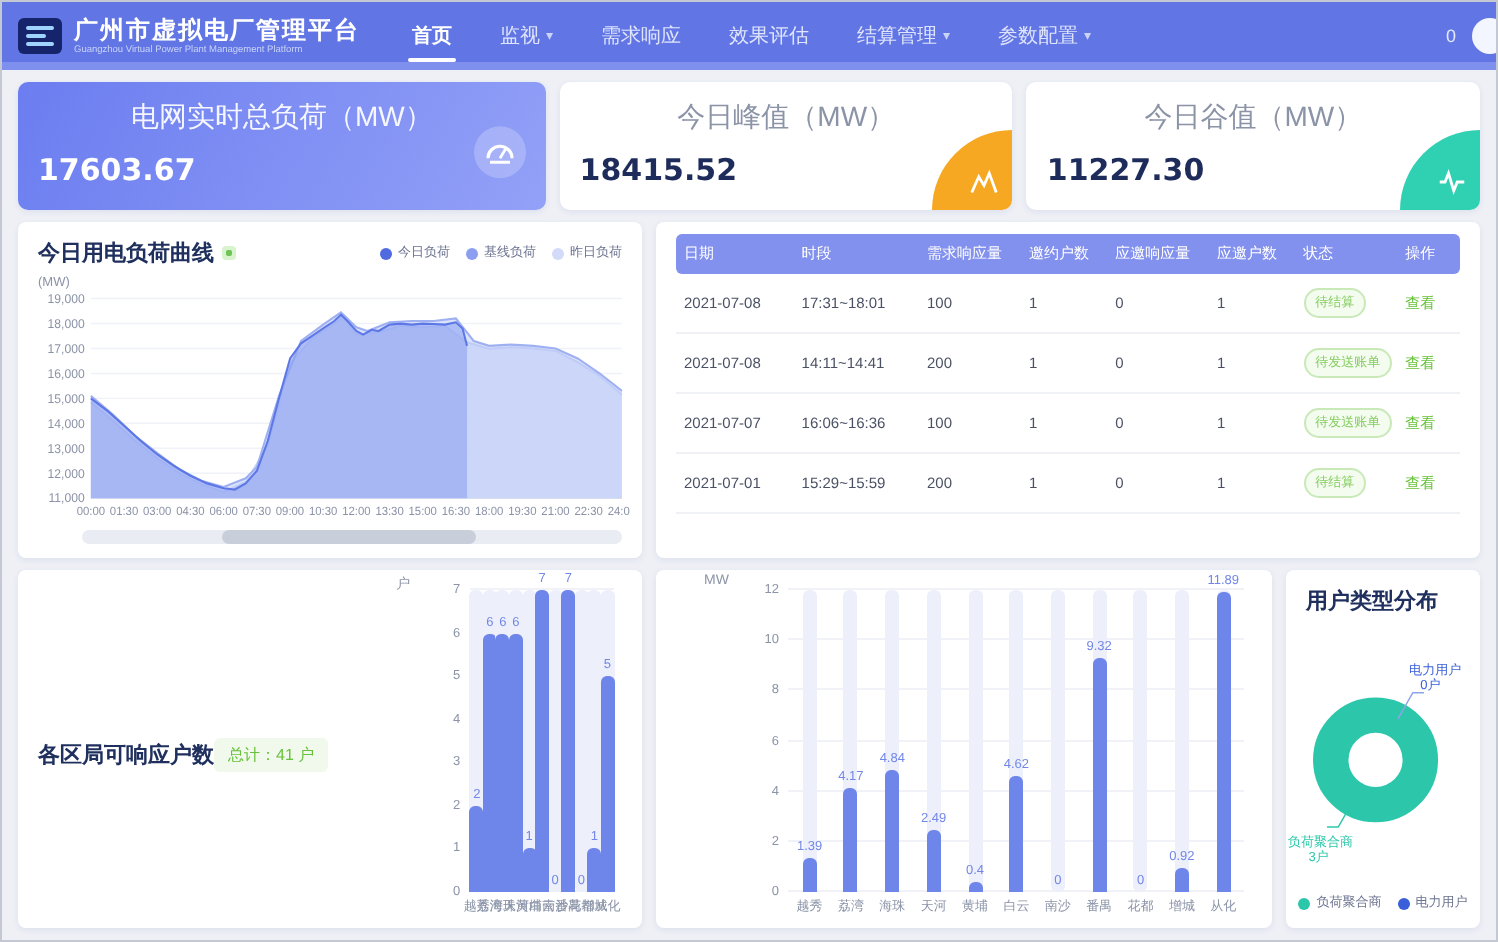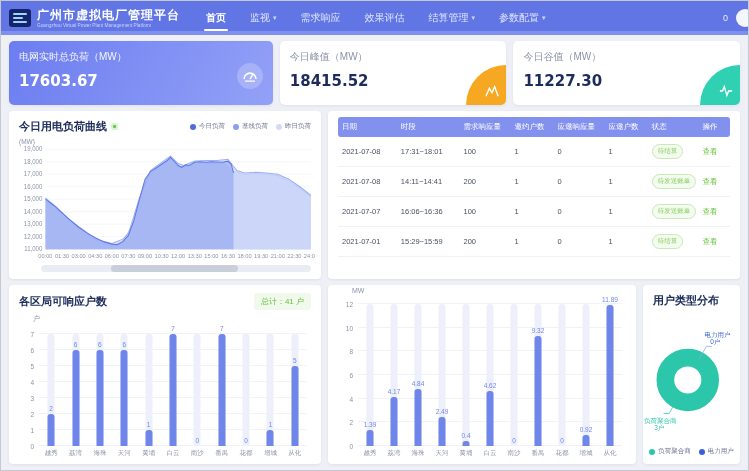--- a/index.html
+++ b/index.html
@@ -26,21 +26,21 @@
   .avatar { width:18px; height:18px; background:#f4f6ff; border-radius:50%; margin-right:-14px; }
 
   
   .dash-body { flex:1; padding:6px 8px; display:flex; flex-direction:column; gap:6px; overflow:hidden; }
   .panel { background:#fff; border-radius:4px; box-shadow:0 1px 3px rgba(31,45,110,.08); }
 
   
   .kpi-row { display:flex; gap:7px; height:64px; flex:0 0 auto; }
   .kpi-card { background:#fff; border-radius:5px; box-shadow:0 1px 3px rgba(31,45,110,.08); flex:1; position:relative; padding:9px 10px; overflow:hidden; }
   .kpi-card.primary { flex:1.18; background:linear-gradient(120deg,#6b7df0,#93a1f7); }
-  .kpi-label { font-size:10px; color:#8b93a7; white-space:nowrap; }
+  .kpi-label { font-size:14px; color:#8b93a7; white-space:nowrap;text-align:center; }
   .kpi-value { font-size:15px; font-weight:bold; color:#1e2c5c; margin-top:8px; font-family:"DejaVu Sans",sans-serif; }
   .kpi-card.primary .kpi-label { color:rgba(255,255,255,.92); }
   .kpi-card.primary .kpi-value { color:#fff; }
   .kpi-corner { position:absolute; right:0; bottom:0; width:40px; height:40px; border-top-left-radius:100%; display:flex; align-items:flex-end; justify-content:flex-end; padding:0 7px 7px 0; }
   .kpi-circle { position:absolute; right:10px; top:50%; transform:translateY(-38%); width:26px; height:26px; border-radius:50%; background:rgba(255,255,255,.22); display:flex; align-items:center; justify-content:center; }
 
   
   .mid-row { display:flex; gap:7px; height:168px; flex:0 0 auto; }
   .panel-head { display:flex; align-items:center; padding:8px 10px 2px 10px; }
   .panel-title { font-size:11px; font-weight:bold; color:#20305e; }
@@ -61,21 +61,21 @@
   .resp-table { width:calc(100% - 20px); margin:6px 10px 0 10px; border-collapse:collapse; table-layout:fixed; }
   .resp-table th { background:#8290ee; color:#fff; font-size:7.5px; font-weight:normal; text-align:left; padding:5px 4px; white-space:nowrap; }
   .resp-table th:first-child { border-radius:3px 0 0 3px; }
   .resp-table th:last-child { border-radius:0 3px 3px 0; }
   .resp-table td { font-size:7.5px; color:#4a5164; padding:7px 4px; border-bottom:1px solid #f0f1f5; white-space:nowrap; }
   .status-pill { display:inline-block; border:1px solid #c9e9b8; background:#f4fbef; color:#85ce61; font-size:6.5px; padding:2px 5px; border-radius:8px; }
   .view-link { color:#67c23a; font-size:7.5px; cursor:pointer; }
 
   
   .bottom-row { display:flex; gap:7px; flex:1; min-height:0; }
-  .bar-panel { width:312px; flex:0 0 auto; display:flex; flex-direction:column; }
+  .bar-panel { width:312px; flex:0 0 auto; display:flex; flex-direction:row; }
   .bar-panel.mid { width:308px; }
   .total-badge { margin-left:auto; background:#f0f9eb; color:#67c23a; font-size:8px; padding:3px 7px; border-radius:3px; white-space:nowrap; }
   .bar-unit { font-size:7px; color:#8b93a7; margin:2px 0 0 24px; }
   .bar-area { flex:1; position:relative; margin:4px 14px 4px 30px; min-height:0; }
   .bar-plot { position:absolute; left:0; right:0; top:6px; bottom:14px; }
   .gridline { position:absolute; left:0; right:0; height:1px; background:#f0f2f8; }
   .ytick { position:absolute; right:calc(100% + 5px); font-size:6.5px; color:#8b93a7; transform:translateY(50%); }
   .bar-col { position:absolute; bottom:0; top:0; }
   .bar-track { position:absolute; left:50%; transform:translateX(-50%); width:7px; top:0; bottom:0; background:#edf0fb; border-radius:3px; }
   .bar-fill { position:absolute; left:50%; transform:translateX(-50%); width:7px; bottom:0; background:#6e85ea; border-radius:3px 3px 0 0; }

